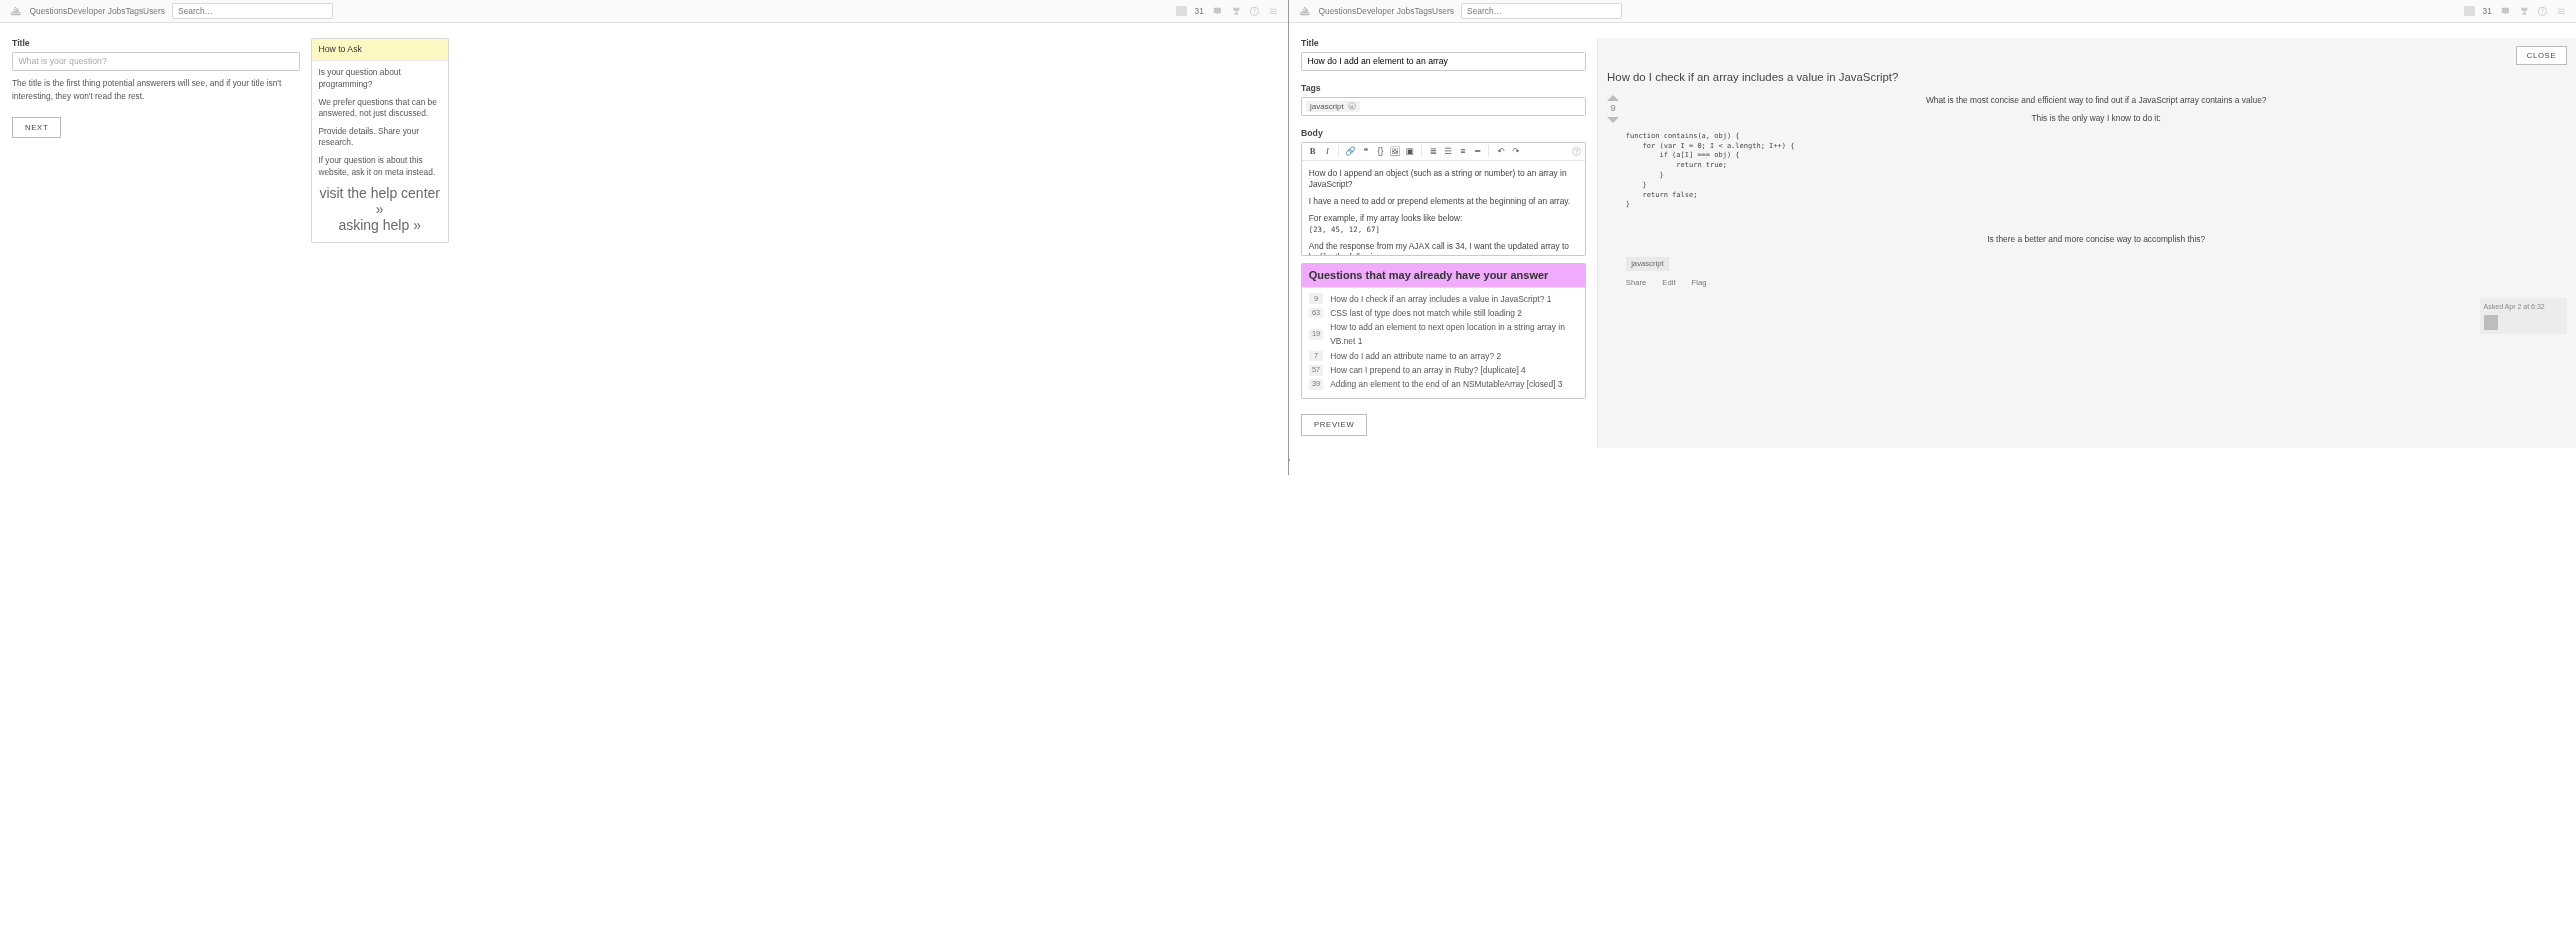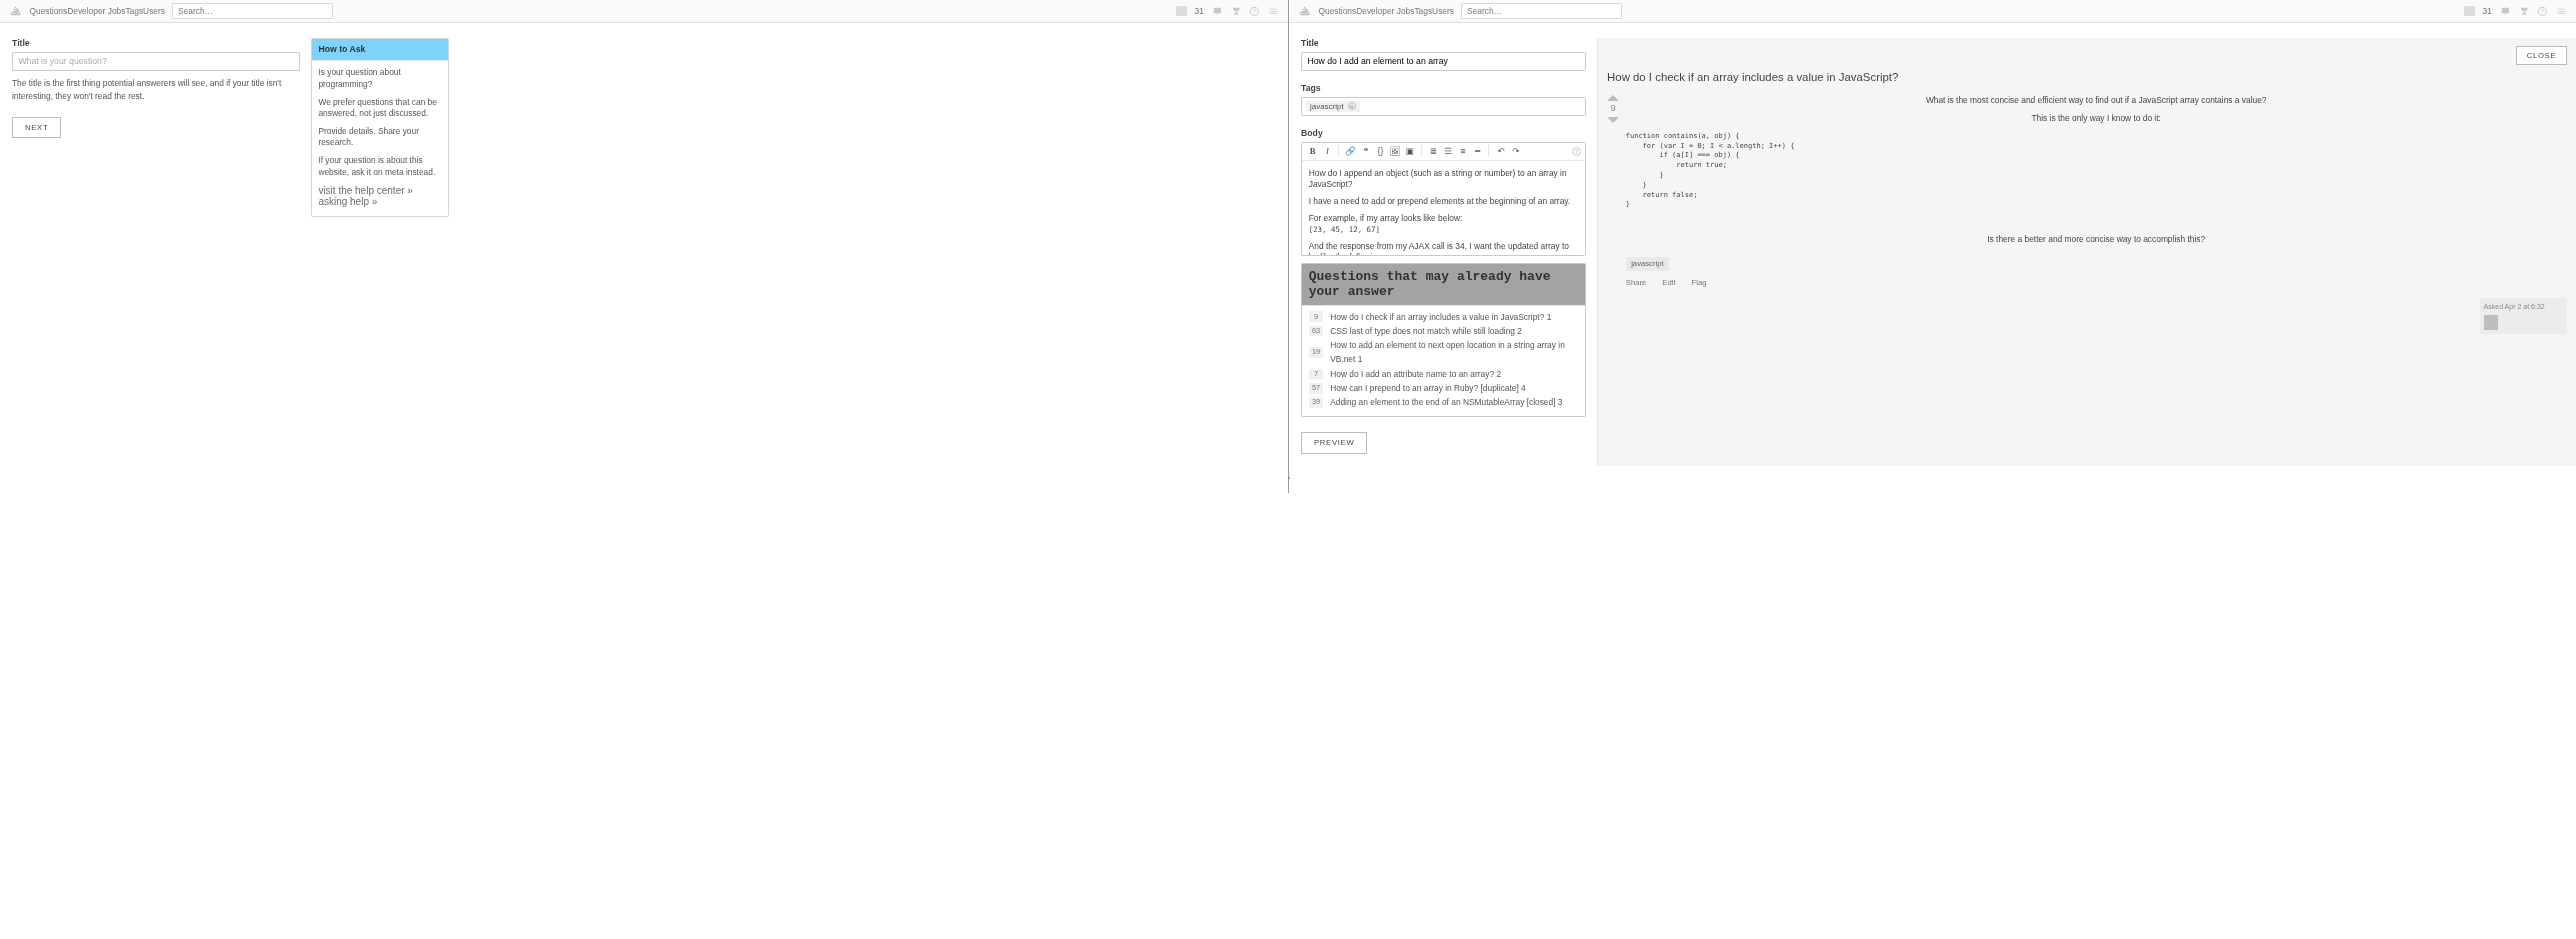--- a/index.html
+++ b/index.html
@@ -83,29 +83,29 @@
     color: #444;
     cursor: pointer;
     margin-top: 14.8px;
   }
 
   .aside-box {
     border: 0.7px solid #d8d8d8;
     border-radius: 1.3px;
   }
   .aside-head {
-    background: #7dd3fc;
+    background: #fef9c3;
     border-bottom: 0.7px solid #e4e4e4;
     padding: 5.4px 6.7px;
-    font-weight: 700;
+    font-weight: 400;
     font-size: 8.7px;
   }
   .aside-body { padding: 6.7px 6.7px 9.4px 6.7px; }
   .aside-body p { font-size: 8.4px; color: #555; margin-bottom: 6.7px; line-height: 1.35; }
-  .aside-links { text-align: left; font-size: 10px; }
+  .aside-links { text-align: center; font-size: 14px; }
   .aside-links a { display: block; color: #6a6a6a; text-decoration: none; cursor: pointer; }
 
   
   .wrap-right { padding: 14.8px 0 27px 12px; display: flex; gap: 10.7px; }
   .col-editor { flex: 0 0 285px; }
 
   .section { margin-bottom: 12px; }
   .tagwell {
     border: 0.7px solid #c9c9c9;
     border-radius: 1.3px;
@@ -170,26 +170,25 @@
     overflow: hidden;
     font-size: 8.4px;
     color: #444;
     line-height: 1.35;
   }
   .editor-area p { margin-bottom: 5.4px; }
   .editor-area code, .editor-area pre { font-family: Consolas, Menlo, monospace; font-size: 7.4px; }
 
   .dup-box { border: 0.7px solid #c9c9c9; border-radius: 1.3px; margin-top: 6.7px; }
   .dup-head {
-    background: #a3a3a3;
+    background: #f0abfc;
     border-bottom: 0.7px solid #e4e4e4;
     padding: 5.4px 6.7px;
     font-weight: 600;
-    font-size: 13px;
-    font-family: Liberation Mono, monospace;
+    font-size: 11px;
   }
   .dup-list { padding: 4px 6.7px 6.7px 6.7px; }
   .dup-row {
     display: flex;
     align-items: center;
     gap: 6.7px;
     font-size: 8.4px;
     color: #555;
     line-height: 1.7;
     cursor: pointer;

